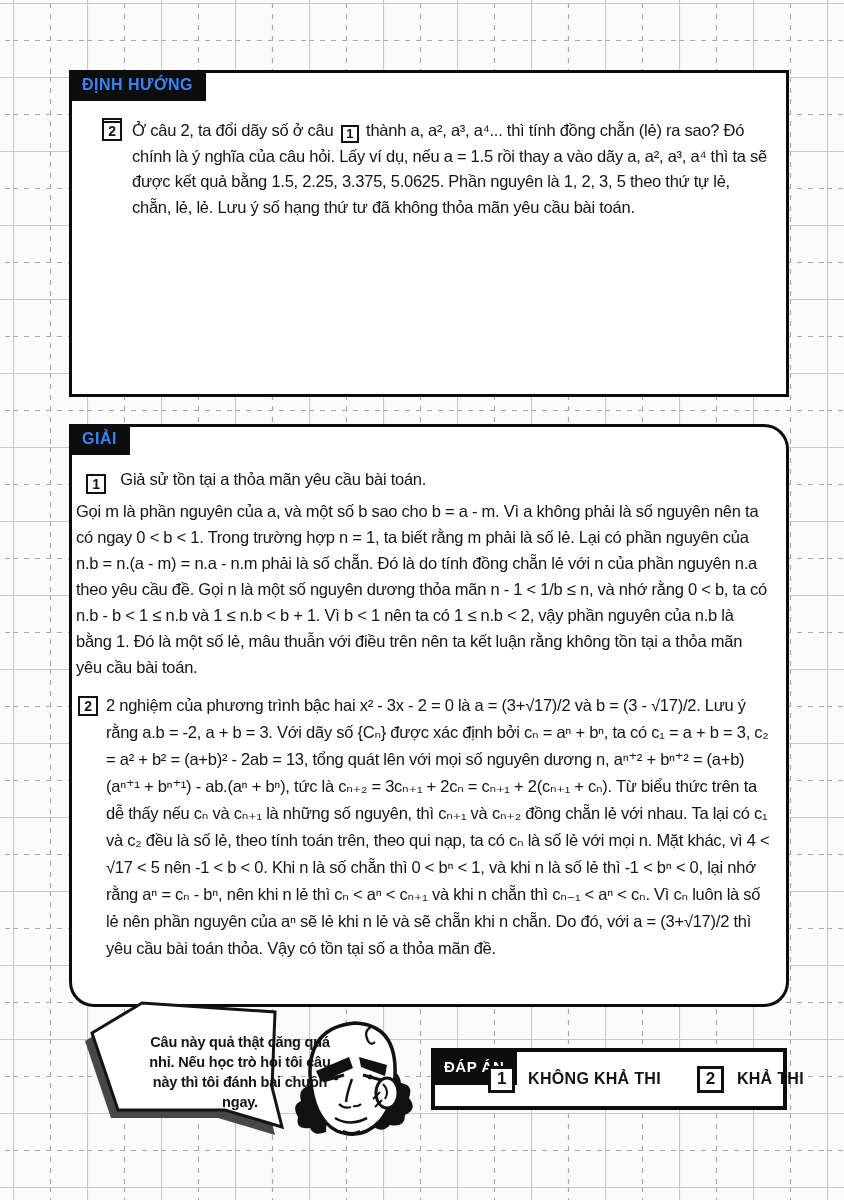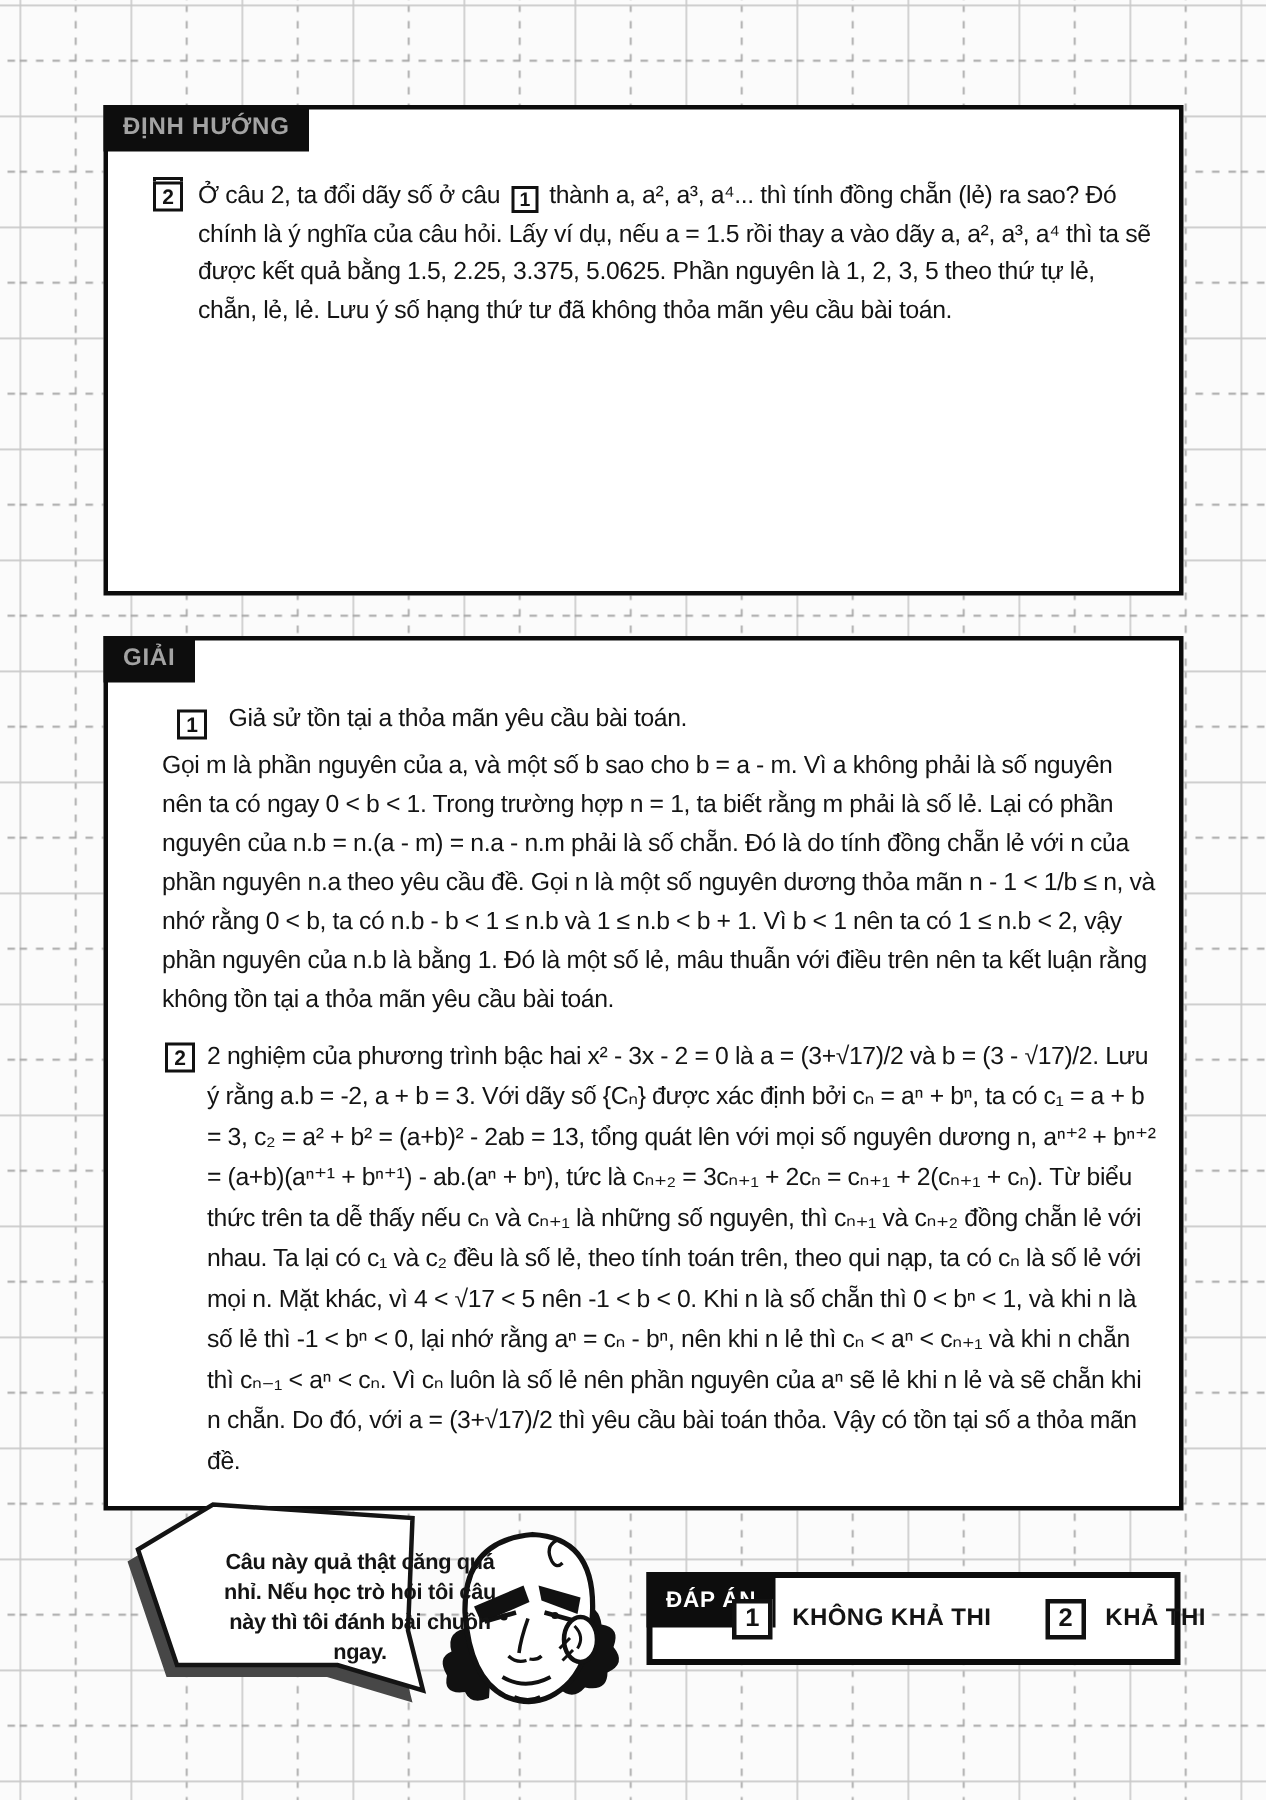--- a/index.html
+++ b/index.html
@@ -9,29 +9,29 @@
     font-family:"Liberation Sans","DejaVu Sans",sans-serif;
   }
   #grid-bg{position:absolute;left:0;top:0;z-index:0;}
   .sheet{position:absolute;inset:0;z-index:1;}
 
   .frame-box{
     position:absolute;background:#ffffff;border:3px solid #0c0c0c;
     box-sizing:border-box;
   }
   .box-badge{
-    position:absolute;left:-3px;top:-3px;background:#0d0d0d;color:#a3a3a3;
+    position:absolute;left:-3px;top:-3px;background:#0d0d0d;color:#3b82f6;
     font-weight:bold;font-size:16px;letter-spacing:.5px;
     padding:6px 13px 7px 13px;white-space:nowrap;
   }
   .box-content{
     font-size:16.5px;line-height:25.5px;letter-spacing:-0.25px;
   }
   #orientation-content{padding:42px 14px 0 28px;}
-  #solution-content{padding:40px 14px 0 36px;}
+  #solution-content{padding:40px 14px 0 4px;}
 
   .num-item{position:relative;padding-left:32px;margin-bottom:3px;}
   .marker{
     display:inline-flex;align-items:center;justify-content:center;
     width:20px;height:20px;border:2.5px solid #111;background:#fff;
     font-weight:bold;font-size:14px;line-height:1;box-sizing:border-box;
   }
   .num-item > .marker{position:absolute;left:2px;top:3px;}
   .ref-badge{
     display:inline-flex;align-items:center;justify-content:center;
@@ -102,21 +102,21 @@
       </div>
       <div class="num-item">
         <span class="marker">2</span>
         <span>Ở câu 2, ta đổi dãy số ở câu</span>
         <span class="ref-badge">1</span>
         <span>thành a, a², a³, a⁴... thì tính đồng chẵn (lẻ) ra sao? Đó chính là ý nghĩa của câu hỏi. Lấy ví dụ, nếu a = 1.5 rồi thay a vào dãy a, a², a³, a⁴ thì ta sẽ được kết quả bằng 1.5, 2.25, 3.375, 5.0625. Phần nguyên là 1, 2, 3, 5 theo thứ tự lẻ, chẵn, lẻ, lẻ. Lưu ý số hạng thứ tư đã không thỏa mãn yêu cầu bài toán.</span>
       </div>
     </div>
   </section>
 
-  <section class="frame-box" style="left:69px;top:424px;width:720px;height:583px;">
+  <section class="frame-box" style="left:69px;top:424px;width:720px;height:583px;border-radius:25px;">
     <div class="box-badge">GIẢI</div>
     <div class="box-content" id="solution-content">
       <p class="sol-heading">
         <span class="marker">1</span>
         <span>Giả sử tồn tại a thỏa mãn yêu cầu bài toán.</span>
       </p>
       <p class="sol-body">Gọi m là phần nguyên của a, và một số b sao cho b = a - m. Vì a không phải là số nguyên nên ta có ngay 0 &lt; b &lt; 1. Trong trường hợp n = 1, ta biết rằng m phải là số lẻ. Lại có phần nguyên của n.b = n.(a - m) = n.a - n.m phải là số chẵn. Đó là do tính đồng chẵn lẻ với n của phần nguyên n.a theo yêu cầu đề. Gọi n là một số nguyên dương thỏa mãn n - 1 &lt; 1/b ≤ n, và nhớ rằng 0 &lt; b, ta có n.b - b &lt; 1 ≤ n.b và 1 ≤ n.b &lt; b + 1. Vì b &lt; 1 nên ta có 1 ≤ n.b &lt; 2, vậy phần nguyên của n.b là bằng 1. Đó là một số lẻ, mâu thuẫn với điều trên nên ta kết luận rằng không tồn tại a thỏa mãn yêu cầu bài toán.</p>
       <div class="sol-part2">
         <span class="marker">2</span>
         <span>2 nghiệm của phương trình bậc hai x² - 3x - 2 = 0 là a = (3+√17)/2 và b = (3 - √17)/2. Lưu ý rằng a.b = -2, a + b = 3. Với dãy số {Cₙ} được xác định bởi cₙ = aⁿ + bⁿ, ta có c₁ = a + b = 3, c₂ = a² + b² = (a+b)² - 2ab = 13, tổng quát lên với mọi số nguyên dương n, aⁿ⁺² + bⁿ⁺² = (a+b)(aⁿ⁺¹ + bⁿ⁺¹) - ab.(aⁿ + bⁿ), tức là cₙ₊₂ = 3cₙ₊₁ + 2cₙ = cₙ₊₁ + 2(cₙ₊₁ + cₙ). Từ biểu thức trên ta dễ thấy nếu cₙ và cₙ₊₁ là những số nguyên, thì cₙ₊₁ và cₙ₊₂ đồng chẵn lẻ với nhau. Ta lại có c₁ và c₂ đều là số lẻ, theo tính toán trên, theo qui nạp, ta có cₙ là số lẻ với mọi n. Mặt khác, vì 4 &lt; √17 &lt; 5 nên -1 &lt; b &lt; 0. Khi n là số chẵn thì 0 &lt; bⁿ &lt; 1, và khi n là số lẻ thì -1 &lt; bⁿ &lt; 0, lại nhớ rằng aⁿ = cₙ - bⁿ, nên khi n lẻ thì cₙ &lt; aⁿ &lt; cₙ₊₁ và khi n chẵn thì cₙ₋₁ &lt; aⁿ &lt; cₙ. Vì cₙ luôn là số lẻ nên phần nguyên của aⁿ sẽ lẻ khi n lẻ và sẽ chẵn khi n chẵn. Do đó, với a = (3+√17)/2 thì yêu cầu bài toán thỏa. Vậy có tồn tại số a thỏa mãn đề.</span>

